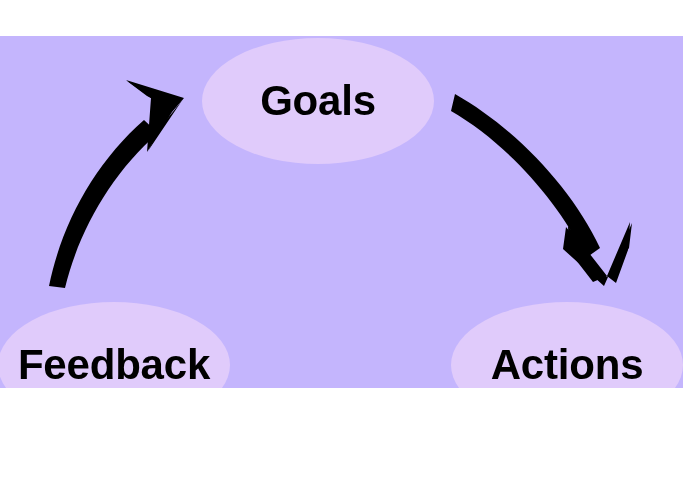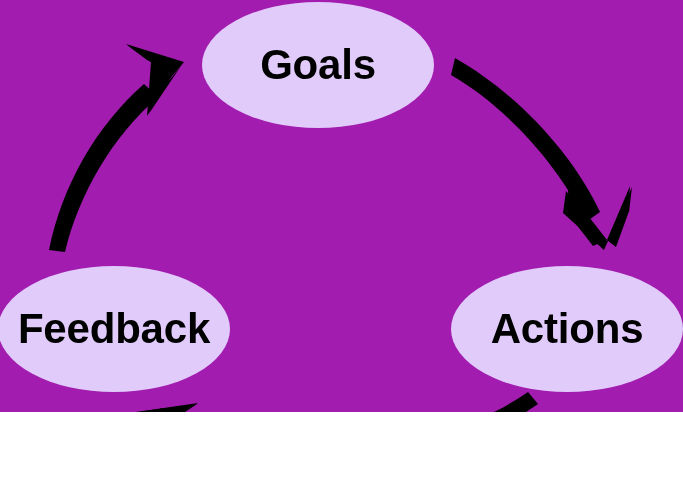--- a/index.html
+++ b/index.html
@@ -7,23 +7,24 @@
     margin: 0;
     padding: 0;
     background: #ffffff;
   }
   body {
     font-family: "Liberation Sans", sans-serif;
   }
   #diagram-canvas {
     position: relative;
     width: 683px;
-    height: 412px;
-    background: #a21caf;
+    height: 352px;
+    background: #c4b5fd;
     overflow: hidden;
+    margin-top: 36px;
   }
   #cycle-svg {
     display: block;
     width: 683px;
     height: 477px;
   }
   .node-ellipse {
     stroke: none;
   }
   .node-label {

